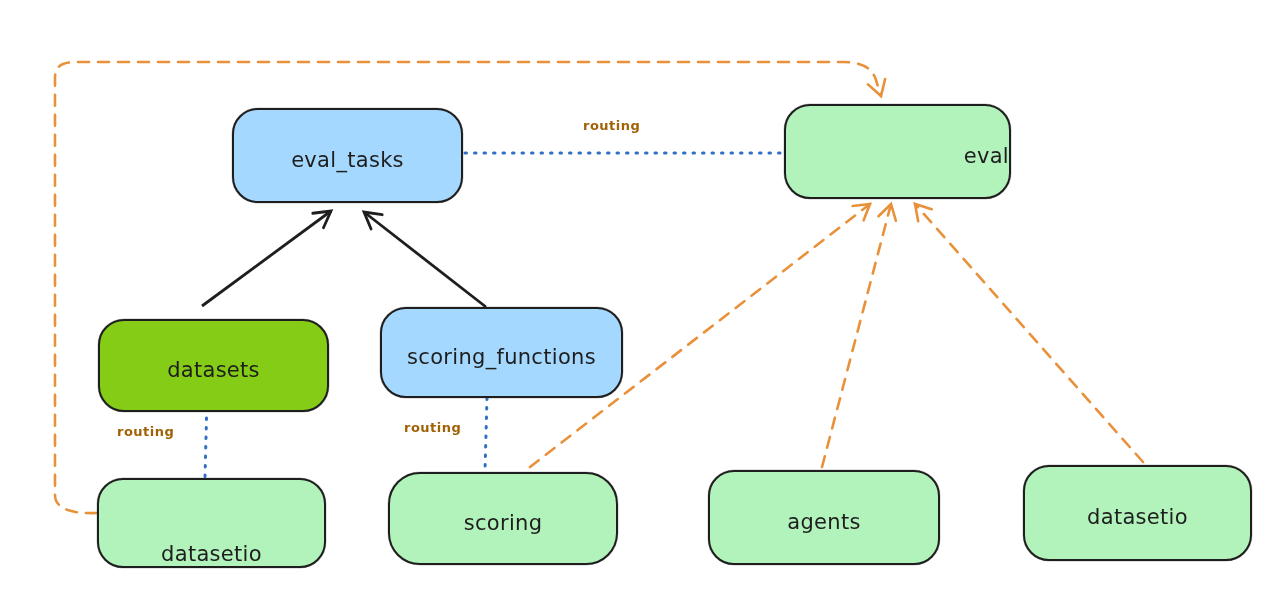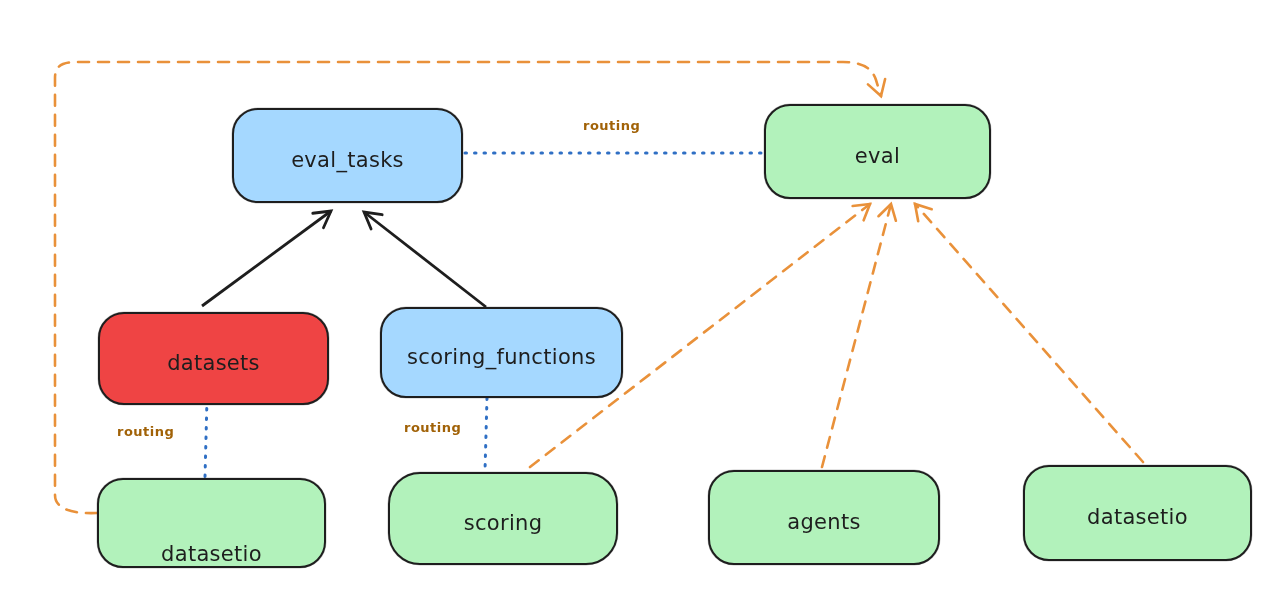--- a/index.html
+++ b/index.html
@@ -79,25 +79,25 @@
     <path class="stroke-orange-dashed" marker-end="url(#arrow-orange)" d="M97,513 C72,514 55,509 55,495 L55,78 C55,65 63,62 78,62 L843,62 C862,62 872,68 876,80 L881,96"></path>
     <path class="stroke-orange-dashed" marker-end="url(#arrow-orange)" d="M530,467 L870,204"></path>
     <path class="stroke-orange-dashed" marker-end="url(#arrow-orange)" d="M822,467 L891,204"></path>
     <path class="stroke-orange-dashed" marker-end="url(#arrow-orange)" d="M1143,462 L915,204"></path>
   </svg>
 
   <div class="node" style="left: 232px; top: 108px; width: 231px; height: 95px; background-color: rgb(165, 216, 255);">
     <span>eval_tasks</span>
   </div>
 
-  <div class="node" style="left: 764px; top: 104px; width: 227px; height: 95px; background-color: rgb(178, 242, 187);">
+  <div class="node" style="left: 784px; top: 104px; width: 227px; height: 95px; background-color: rgb(178, 242, 187); justify-content: flex-end;">
     <span>eval</span>
   </div>
 
-  <div class="node" style="left: 98px; top: 312px; width: 231px; height: 93px; background-color: #ef4444;">
+  <div class="node" style="left: 98px; top: 319px; width: 231px; height: 93px; background-color: #84cc16;">
     <span>datasets</span>
   </div>
 
   <div class="node" style="left: 380px; top: 307px; width: 243px; height: 91px; background-color: rgb(165, 216, 255);">
     <span>scoring_functions</span>
   </div>
 
   <div class="node" style="left: 97px; top: 478px; width: 229px; height: 90px; background-color: rgb(178, 242, 187); align-items: flex-end;">
     <span>datasetio</span>
   </div>

